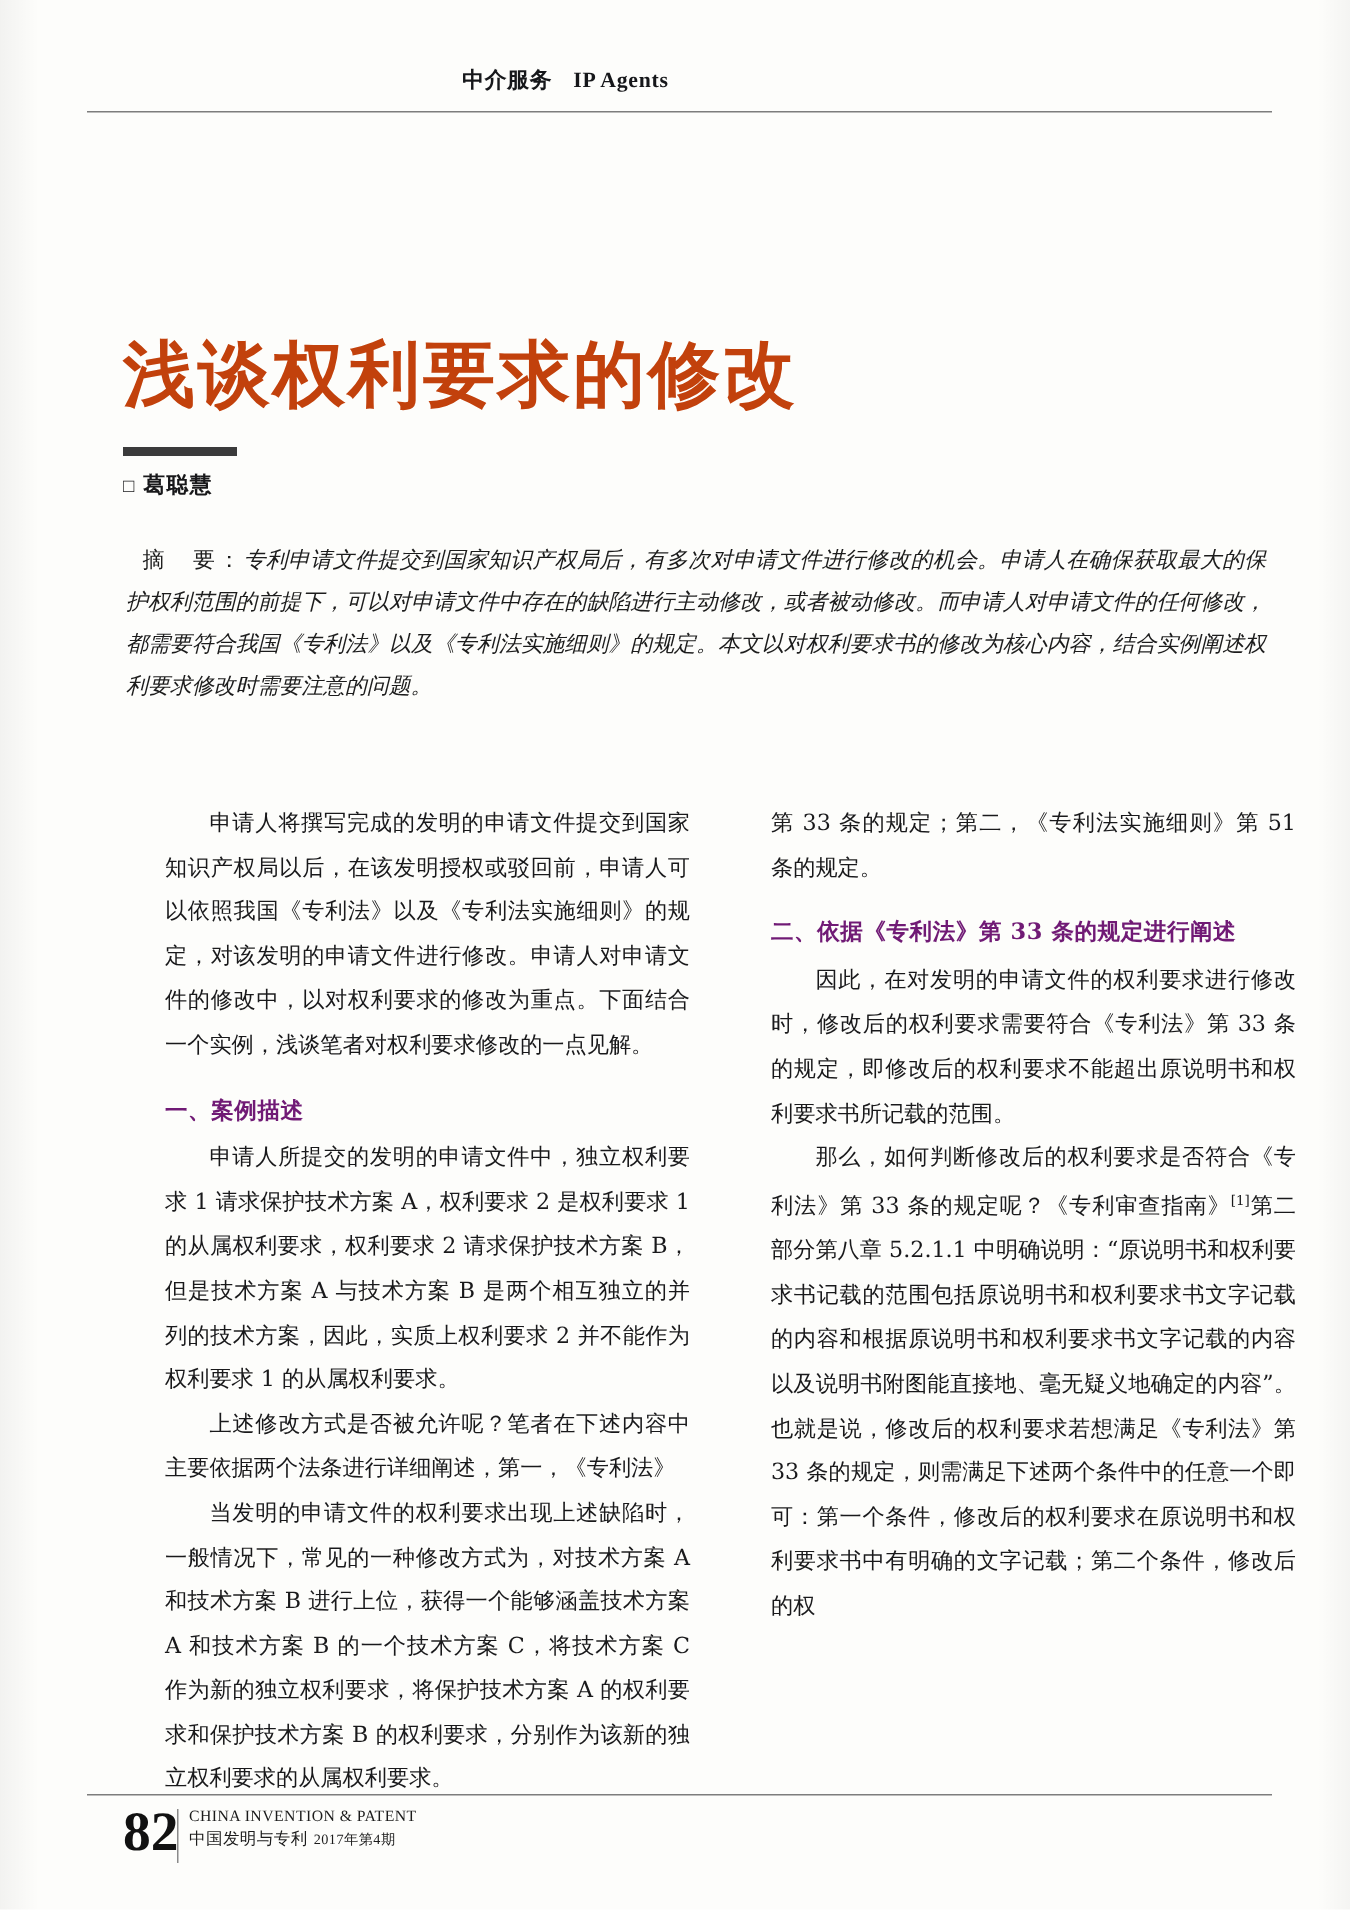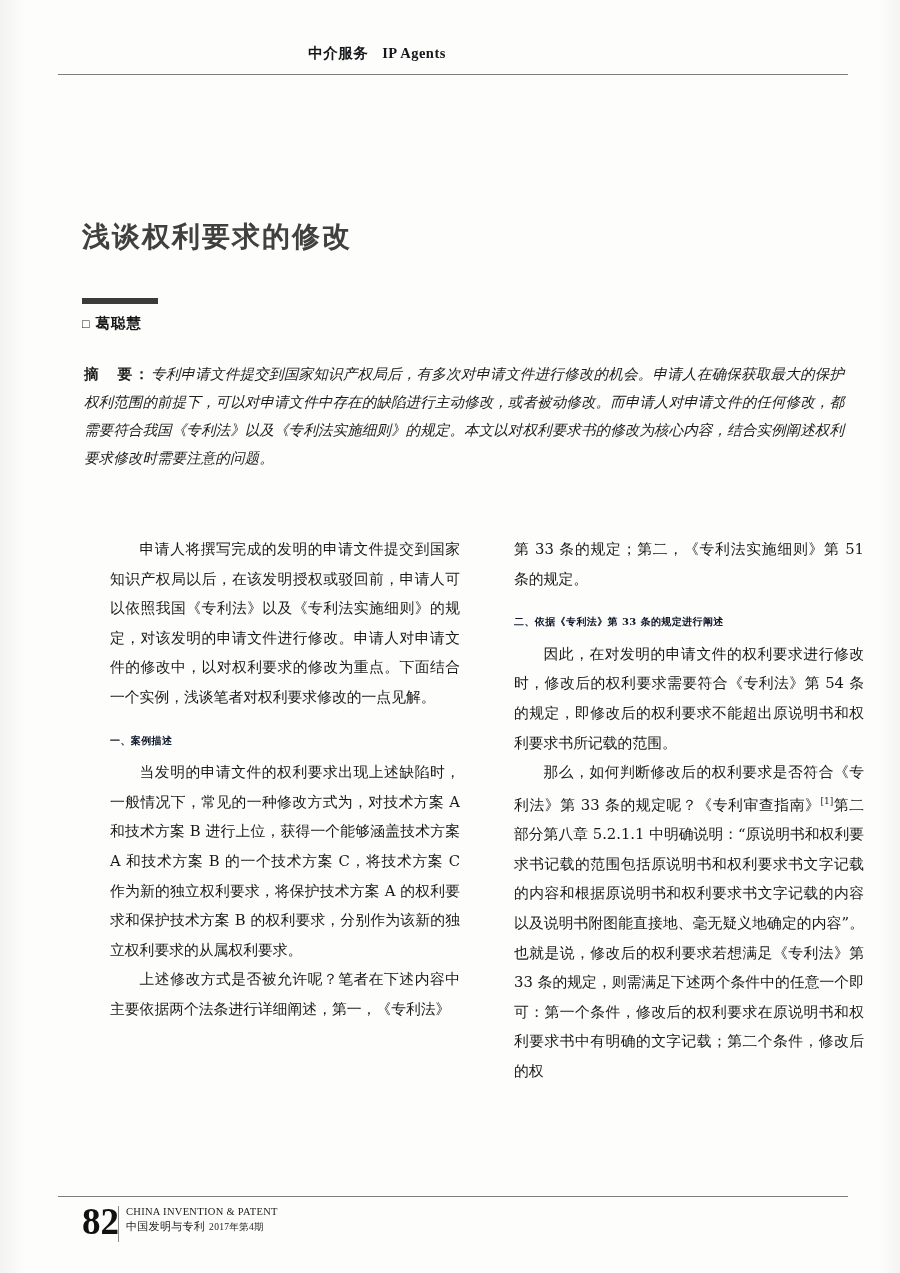--- a/index.html
+++ b/index.html
@@ -59,24 +59,24 @@
     width: 790px;
     height: 1px;
     background: #7d7d7d;
   }
 
   
   .title {
     position: absolute;
     top: 218px;
     left: 82px;
-    font-size: 28px;
+    font-size: 48px;
     font-weight: bold;
     letter-spacing: 2px;
-    color: #404040;
+    color: #c2410c;
     font-family: "DejaVu Serif", "Liberation Serif", serif;
   }
   .author-bar {
     position: absolute;
     top: 298px;
     left: 82px;
     width: 76px;
     height: 6px;
     background: #3b3b3b;
   }
@@ -102,22 +102,23 @@
     width: 760px;
     font-size: 14.6px;
     line-height: 28px;
     text-align: justify;
     font-style: italic;
     font-family: "DejaVu Serif", "Liberation Serif", serif;
     color: #1c1c1c;
   }
   .abstract .lead {
     font-style: normal;
-    font-weight: bold;
+    font-weight: normal;
     letter-spacing: 2px;
+    margin-left: 11px;
   }
   .keywords {
     position: absolute;
     top: 470px;
     left: 102px;
     width: 742px;
     font-size: 14.6px;
     line-height: 28px;
     font-style: italic;
     font-family: "DejaVu Serif", "Liberation Serif", serif;
@@ -149,24 +150,24 @@
   }
   .col-left { left: 26px; }
   .col-right { left: 430px; }
   .col p {
     margin: 0;
     text-indent: 2em;
   }
   .col p.noind { text-indent: 0; }
   .col h3 {
     margin: 14px 0 2px 0;
-    font-size: 10px;
+    font-size: 15px;
     font-weight: bold;
     letter-spacing: 0.4px;
-    color: #0f172a;
+    color: #701a75;
   }
   .col sup {
     font-size: 9px;
     vertical-align: super;
   }
 
   
   .rule-bot {
     position: absolute;
     top: 1196px;
@@ -223,28 +224,29 @@
   <div class="abstract">
     <span class="lead">摘　要：</span><span>专利申请文件提交到国家知识产权局后，有多次对申请文件进行修改的机会。申请人在确保获取最大的保护权利范围的前提下，可以对申请文件中存在的缺陷进行主动修改，或者被动修改。而申请人对申请文件的任何修改，都需要符合我国《专利法》以及《专利法实施细则》的规定。本文以对权利要求书的修改为核心内容，结合实例阐述权利要求修改时需要注意的问题。</span>
   </div>
 
 
   <div class="columns">
 
     <div class="col col-left">
       <p>申请人将撰写完成的发明的申请文件提交到国家知识产权局以后，在该发明授权或驳回前，申请人可以依照我国《专利法》以及《专利法实施细则》的规定，对该发明的申请文件进行修改。申请人对申请文件的修改中，以对权利要求的修改为重点。下面结合一个实例，浅谈笔者对权利要求修改的一点见解。</p>
       <h3>一、案例描述</h3>
+      <p>申请人所提交的发明的申请文件中，独立权利要求 1 请求保护技术方案 A，权利要求 2 是权利要求 1 的从属权利要求，权利要求 2 请求保护技术方案 B，但是技术方案 A 与技术方案 B 是两个相互独立的并列的技术方案，因此，实质上权利要求 2 并不能作为权利要求 1 的从属权利要求。</p>
+      <p>上述修改方式是否被允许呢？笔者在下述内容中主要依据两个法条进行详细阐述，第一，《专利法》</p>
       <p>当发明的申请文件的权利要求出现上述缺陷时，一般情况下，常见的一种修改方式为，对技术方案 A 和技术方案 B 进行上位，获得一个能够涵盖技术方案 A 和技术方案 B 的一个技术方案 C，将技术方案 C 作为新的独立权利要求，将保护技术方案 A 的权利要求和保护技术方案 B 的权利要求，分别作为该新的独立权利要求的从属权利要求。</p>
-      <p>上述修改方式是否被允许呢？笔者在下述内容中主要依据两个法条进行详细阐述，第一，《专利法》</p>
     </div>
 
     <div class="col col-right">
       <p class="noind">第 33 条的规定；第二，《专利法实施细则》第 51 条的规定。</p>
       <h3>二、依据《专利法》第 33 条的规定进行阐述</h3>
-      <p>因此，在对发明的申请文件的权利要求进行修改时，修改后的权利要求需要符合《专利法》第 54 条的规定，即修改后的权利要求不能超出原说明书和权利要求书所记载的范围。</p>
+      <p>因此，在对发明的申请文件的权利要求进行修改时，修改后的权利要求需要符合《专利法》第 33 条的规定，即修改后的权利要求不能超出原说明书和权利要求书所记载的范围。</p>
       <p><span>那么，如何判断修改后的权利要求是否符合《专利法》第 33 条的规定呢？《专利审查指南》</span><sup>[1]</sup><span>第二部分第八章 5.2.1.1 中明确说明：“原说明书和权利要求书记载的范围包括原说明书和权利要求书文字记载的内容和根据原说明书和权利要求书文字记载的内容以及说明书附图能直接地、毫无疑义地确定的内容”。也就是说，修改后的权利要求若想满足《专利法》第 33 条的规定，则需满足下述两个条件中的任意一个即可：第一个条件，修改后的权利要求在原说明书和权利要求书中有明确的文字记载；第二个条件，修改后的权</span></p>
     </div>
 
   </div>
 
   <div class="rule-bot"></div>
   <div class="folio">82</div>
   <div class="folio-rule"></div>
   <div class="imprint">
     <div>CHINA INVENTION &amp; PATENT</div>

